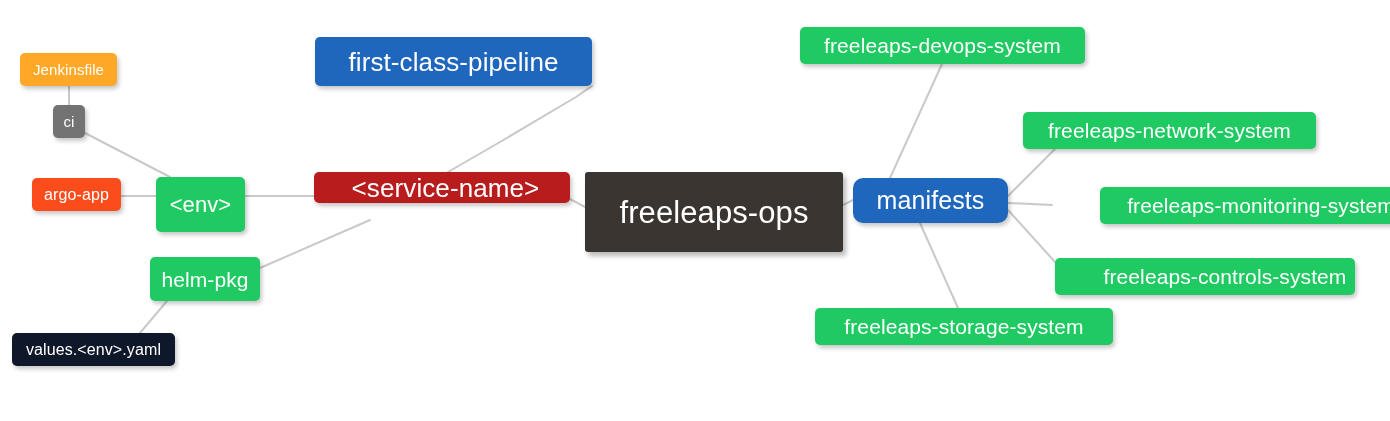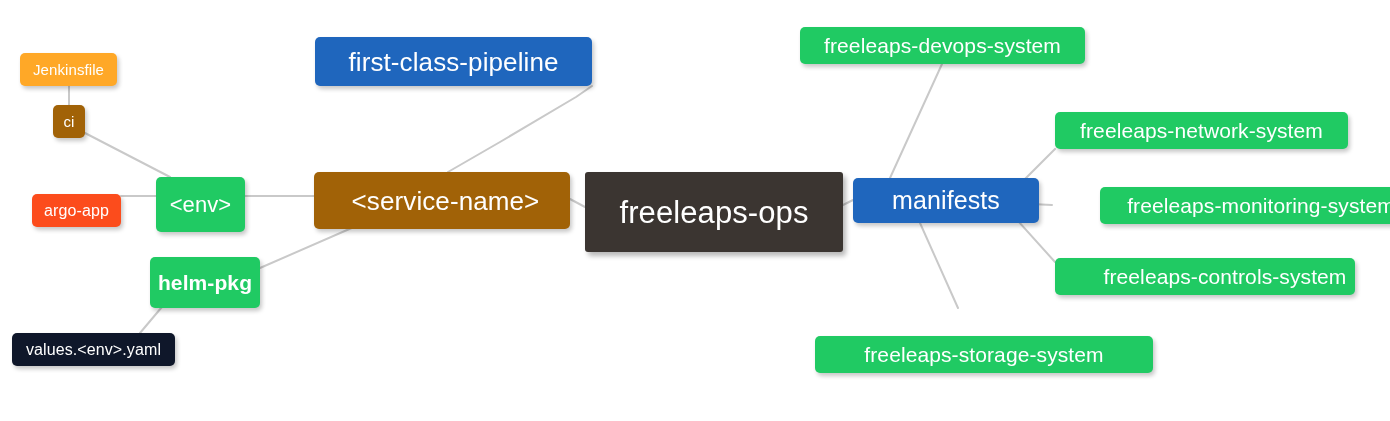--- a/index.html
+++ b/index.html
@@ -60,56 +60,56 @@
       <polyline points="890,178 942,64" fill="none" stroke="#c9c9c9" stroke-width="2" stroke-linecap="round" stroke-linejoin="round"></polyline>
       <polyline points="1008,196 1055,149" fill="none" stroke="#c9c9c9" stroke-width="2" stroke-linecap="round" stroke-linejoin="round"></polyline>
       <polyline points="1008,203 1052,205" fill="none" stroke="#c9c9c9" stroke-width="2" stroke-linecap="round" stroke-linejoin="round"></polyline>
       <polyline points="1008,210 1055,262" fill="none" stroke="#c9c9c9" stroke-width="2" stroke-linecap="round" stroke-linejoin="round"></polyline>
       <polyline points="920,223 958,308" fill="none" stroke="#c9c9c9" stroke-width="2" stroke-linecap="round" stroke-linejoin="round"></polyline>
     </svg>
   <div id="node-layer">
       <div class="mm-node root" style="left: 585px; top: 172px; width: 258px; height: 80px; background: rgb(59, 53, 49); font-size: 31px;">
         <span>freeleaps-ops</span>
       </div>
-      <div class="mm-node" style="left: 314px; top: 172px; width: 256px; height: 57px; background: #a16207; font-size: 26px; padding-left: 7px;">
+      <div class="mm-node" style="left: 314px; top: 172px; width: 256px; height: 31px; background: #b91c1c; font-size: 26px; padding-left: 7px;">
         <span>&lt;service-name&gt;</span>
       </div>
-      <div class="mm-node" style="left: 853px; top: 178px; width: 186px; height: 45px; background: rgb(31, 102, 189); font-size: 25px;">
+      <div class="mm-node" style="left: 853px; top: 178px; width: 155px; height: 45px; background: rgb(31, 102, 189); font-size: 25px; border-radius: 10px;">
         <span>manifests</span>
       </div>
       <div class="mm-node" style="left: 315px; top: 37px; width: 277px; height: 49px; background: rgb(31, 102, 189); font-size: 26px;">
         <span>first-class-pipeline</span>
       </div>
       <div class="mm-node" style="left: 156px; top: 177px; width: 89px; height: 55px; background: rgb(32, 202, 99); font-size: 22px;">
         <span>&lt;env&gt;</span>
       </div>
-      <div class="mm-node" style="left: 150px; top: 257px; width: 110px; height: 51px; background: rgb(32, 202, 99); font-size: 21px; font-weight: bold;">
+      <div class="mm-node" style="left: 150px; top: 257px; width: 110px; height: 44px; background: rgb(32, 202, 99); font-size: 21px;">
         <span>helm-pkg</span>
       </div>
-      <div class="mm-node" style="left: 53px; top: 105px; width: 32px; height: 33px; background: #a16207; font-size: 15px;">
+      <div class="mm-node" style="left: 53px; top: 105px; width: 32px; height: 33px; background: #737373; font-size: 15px;">
         <span>ci</span>
       </div>
-      <div class="mm-node" style="left: 32px; top: 178px; width: 89px; height: 33px; background: rgb(252, 76, 28); font-size: 16px; margin-top: 16px;">
+      <div class="mm-node" style="left: 32px; top: 178px; width: 89px; height: 33px; background: rgb(252, 76, 28); font-size: 16px;">
         <span>argo-app</span>
       </div>
       <div class="mm-node" style="left: 20px; top: 25px; width: 97px; height: 33px; background: rgb(255, 168, 39); font-size: 15px; margin-top: 28px;">
         <span>Jenkinsfile</span>
       </div>
       <div class="mm-node" style="left: 12px; top: 333px; width: 163px; height: 33px; background: #0f172a; font-size: 16px;">
         <span>values.&lt;env&gt;.yaml</span>
       </div>
       <div class="mm-node" style="left: 800px; top: 27px; width: 285px; height: 37px; background: rgb(32, 202, 99); font-size: 21px;">
         <span>freeleaps-devops-system</span>
       </div>
-      <div class="mm-node" style="left: 1055px; top: 112px; width: 293px; height: 37px; background: rgb(32, 202, 99); font-size: 21px;">
+      <div class="mm-node" style="left: 1023px; top: 112px; width: 293px; height: 37px; background: rgb(32, 202, 99); font-size: 21px;">
         <span>freeleaps-network-system</span>
       </div>
       <div class="mm-node" style="left: 1052px; top: 187px; width: 322px; height: 37px; background: rgb(32, 202, 99); font-size: 21px; margin-left: 48px;">
         <span>freeleaps-monitoring-system</span>
       </div>
       <div class="mm-node" style="left: 1055px; top: 258px; width: 300px; height: 37px; background: rgb(32, 202, 99); font-size: 21px; padding-left: 40px;">
         <span>freeleaps-controls-system</span>
       </div>
-      <div class="mm-node" style="left: 815px; top: 308px; width: 338px; height: 37px; background: rgb(32, 202, 99); font-size: 21px; margin-top: 28px;">
+      <div class="mm-node" style="left: 815px; top: 308px; width: 298px; height: 37px; background: rgb(32, 202, 99); font-size: 21px;">
         <span>freeleaps-storage-system</span>
       </div>
     </div>
 </div>
 
 </body></html>

